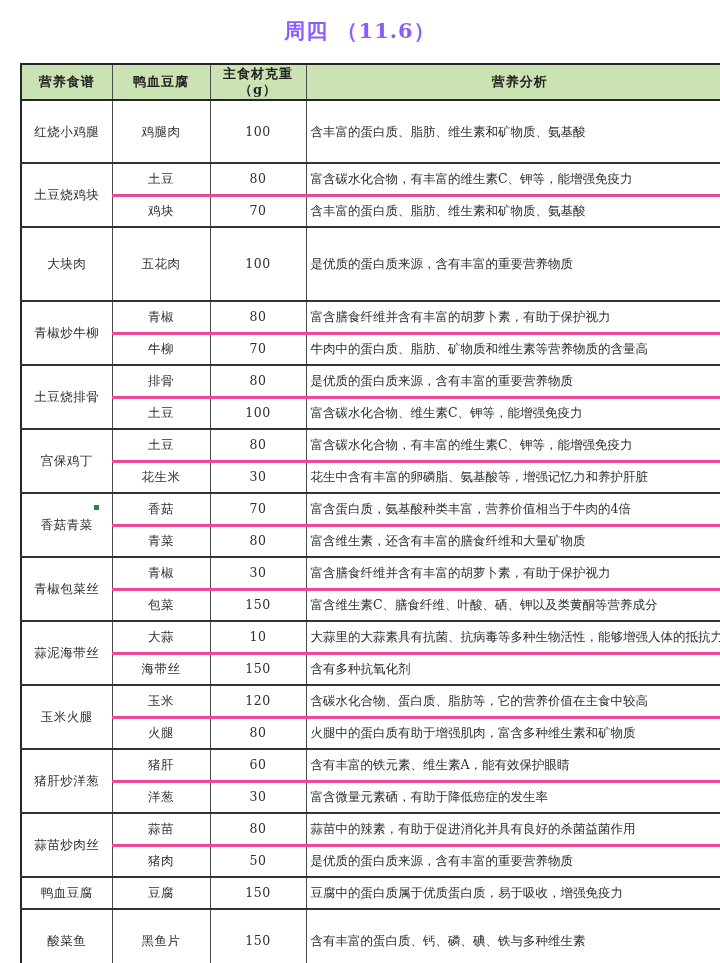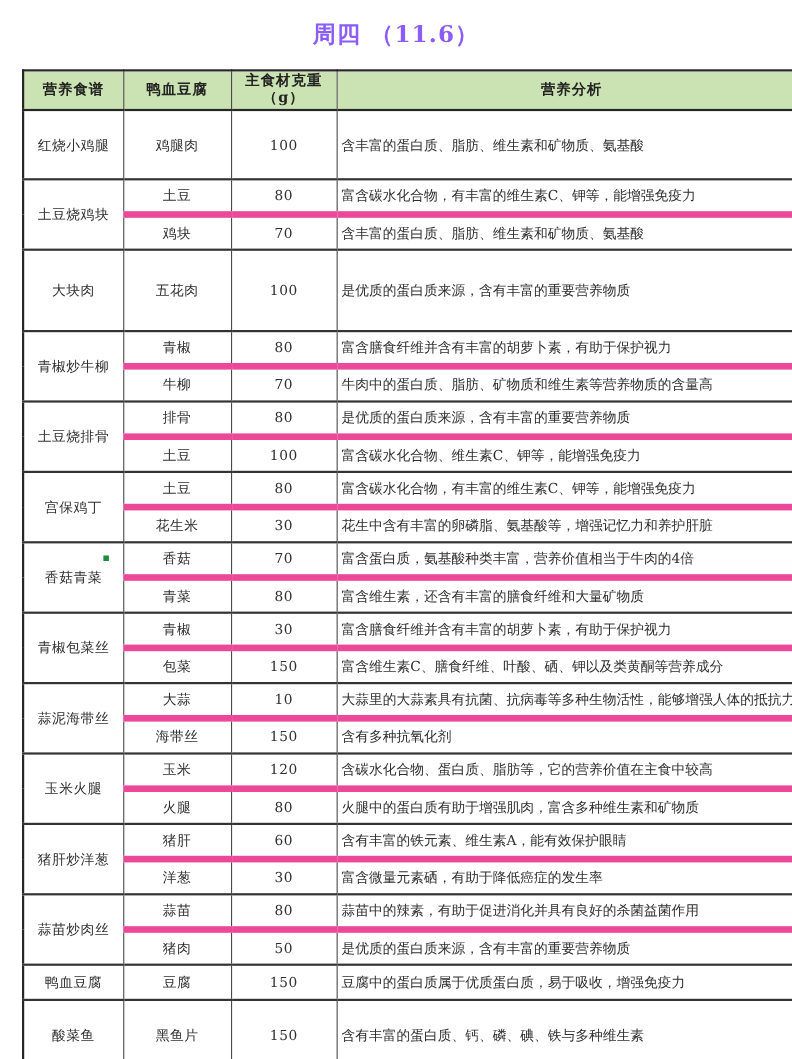--- a/index.html
+++ b/index.html
@@ -45,21 +45,21 @@
     text-align: center;
     vertical-align: middle;
     letter-spacing: 1px;
     border-bottom: 2px solid #262626;
     color: #222;
   }
   tr.r    { height: 32px; }
   tr.tall { height: 63px; }
   tr.med  { height: 74px; }
   tr.g td { border-top: 2px solid #333333; }
-  tr.s td { border-top: 6px solid #ec4899; }
+  tr.s td { border-top: 3px solid #ec4899; }
   td.dish, td.ing, td.wt {
     text-align: center;
     vertical-align: middle;
     letter-spacing: 0.5px;
   }
   td.wt { font-family: "DejaVu Serif", "Liberation Serif", serif; margin-left: 16px; }
   td.an {
     text-align: left;
     vertical-align: middle;
     padding: 0 4px;

